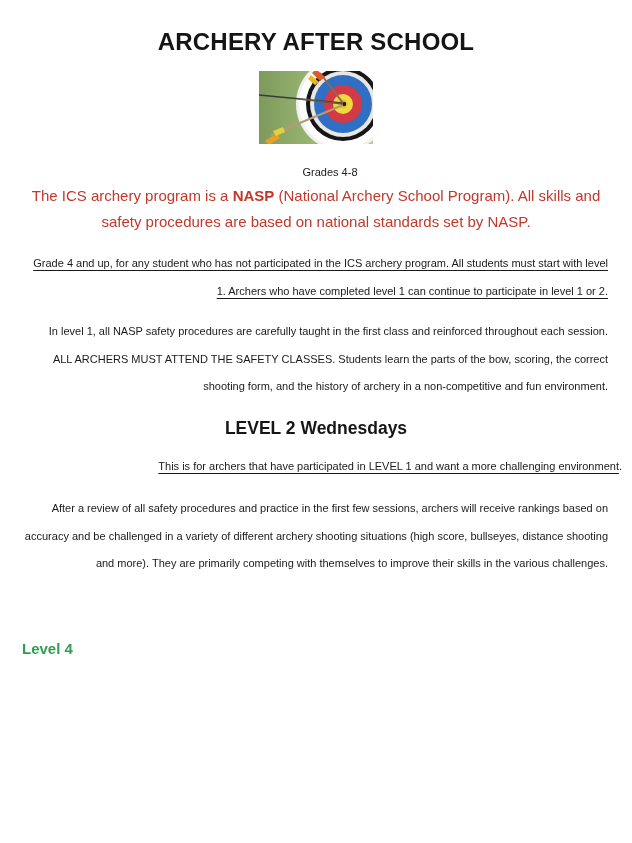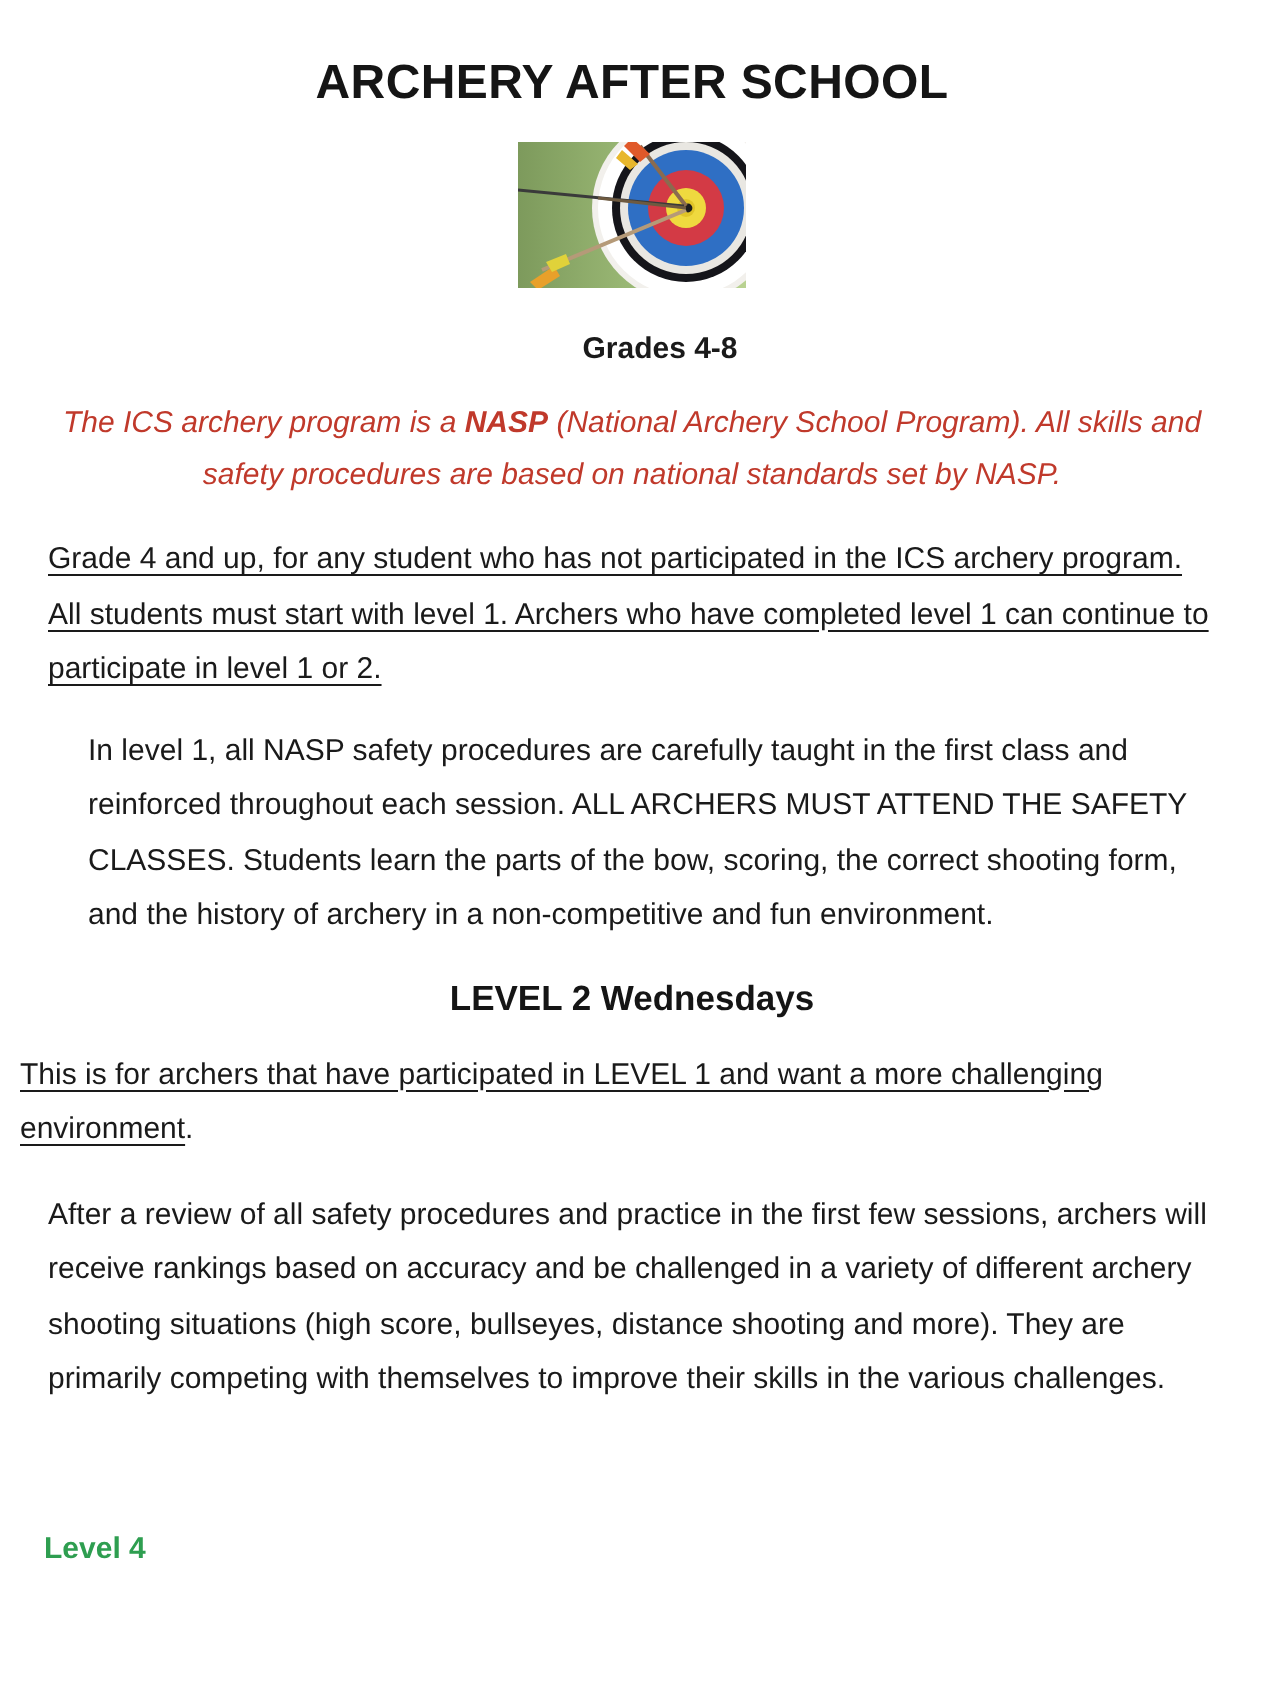--- a/index.html
+++ b/index.html
@@ -23,51 +23,50 @@
 
   .image-wrap {
     display: flex;
     justify-content: center;
     margin-top: 15px;
   }
   .target-img { display: block; }
 
   .grades {
     text-align: center;
-    font-size: 15px;
-    font-weight: 700;
+    font-size: 11px;
+    font-weight: 400;
     margin-top: 22px;
     color: #1a1a1a;
     padding-left: 28px;
   }
 
   .intro {
-    margin-top: 16px;
+    margin-top: 5px;
     padding: 0 22px;
     text-align: center;
-    font-style: italic;
     font-size: 15px;
     line-height: 26px;
     color: #c0392b;
   }
   .intro .b { font-weight: 700; }
 
   .level-heading {
     text-align: center;
     font-size: 17.5px;
     font-weight: 700;
     color: #151515;
     margin-top: 17px;
     margin-bottom: 0;
   }
 
   .para {
     padding: 0 24px;
-    text-align: left;
-    font-size: 15px;
+    text-align: right;
+    font-size: 11px;
     line-height: 27.5px;
     color: #1a1a1a;
   }
   .para.underlined span.u {
     text-decoration: underline;
     text-underline-offset: 3px;
   }
   .mt-l1u { margin-top: 15px; }
   .mt-l1b { margin-top: 13px; margin-left: 20px; }
   .mt-l2u { margin-top: 14px; padding: 0 10px; }

